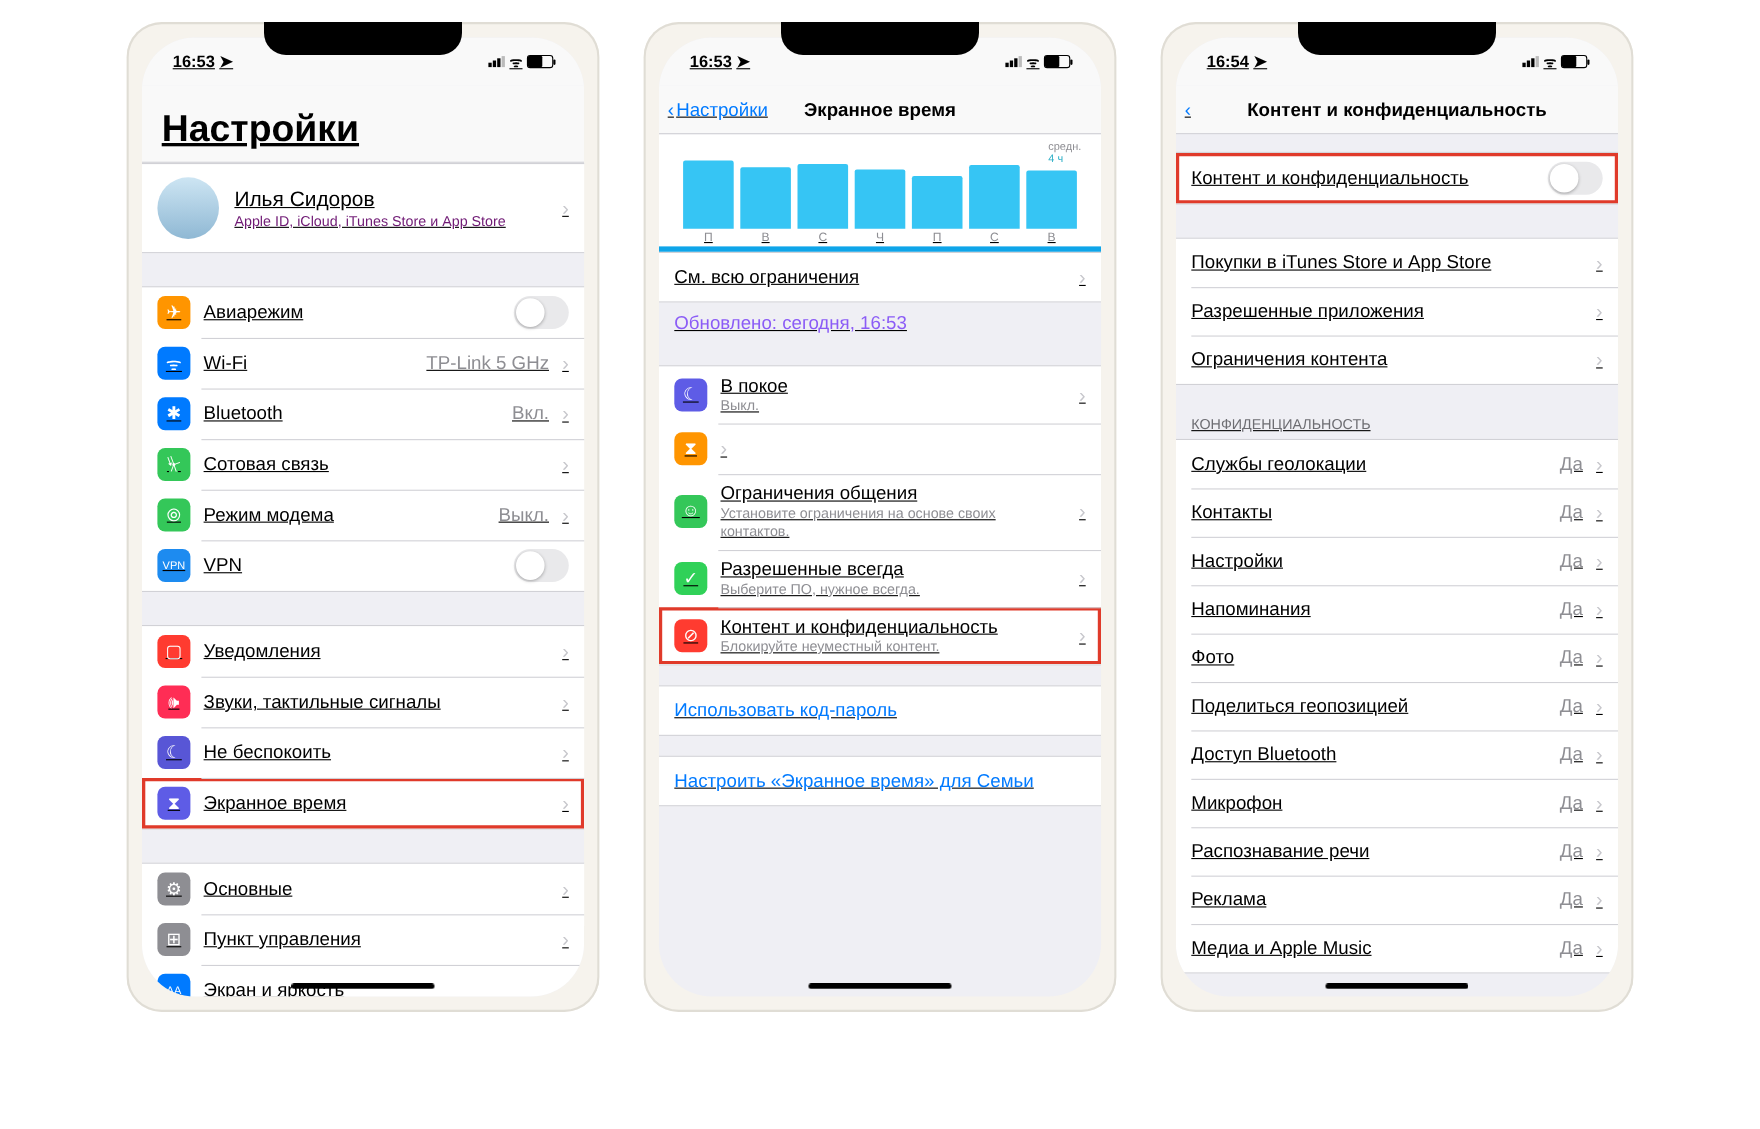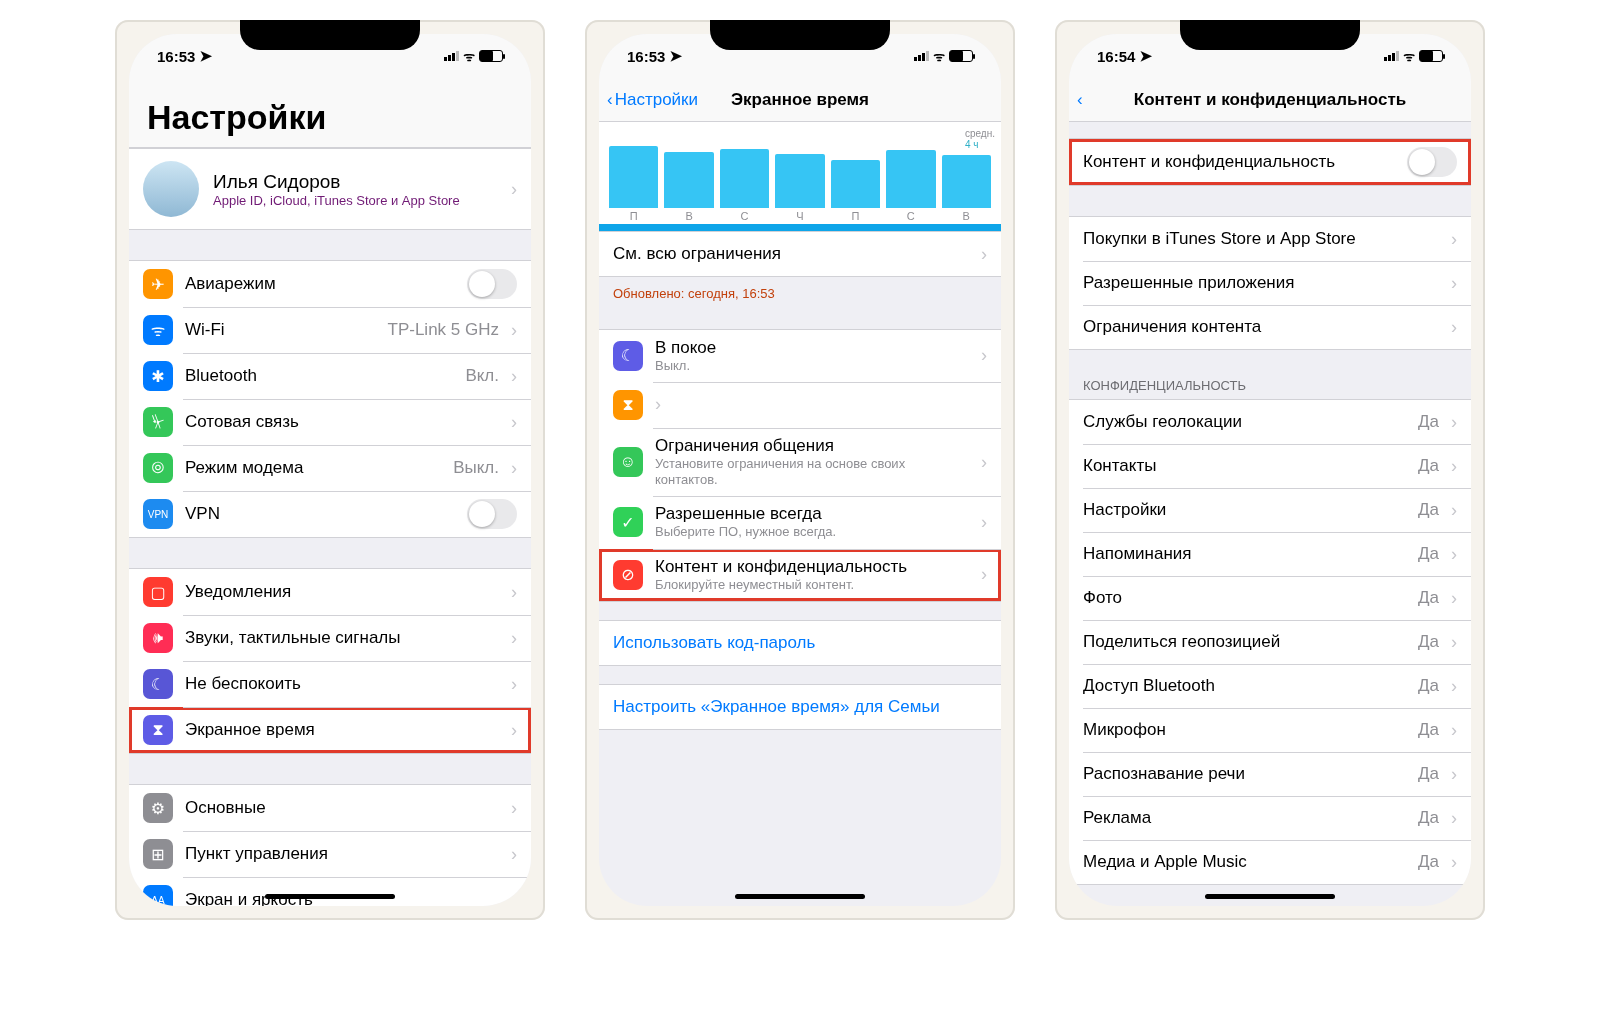--- a/index.html
+++ b/index.html
@@ -9,24 +9,25 @@
     display: flex;
     gap: 40px;
     padding: 20px;
     justify-content: center;
     align-items: flex-start;
   }
   .phone {
     width: 430px;
     height: 900px;
     background: #f6f3ed;
-    border-radius: 13px;
+    border-radius: 32px;
     padding: 14px;
     box-shadow: inset 0 0 0 2px #e0ddd5;
     position: relative;
+    text-decoration: underline;
   }
   .screen {
     width: 100%;
     height: 100%;
     background: #efeff4;
     border-radius: 48px;
     overflow: hidden;
     display: flex;
     flex-direction: column;
     position: relative;
@@ -132,42 +133,42 @@
   .knob{
     width:26px;height:26px;background:#fff;border-radius:50%;position:absolute;top:2px;left:2px;
     box-shadow:0 1px 3px rgba(0,0,0,.3);
   }
   .toggle.on .knob{left:auto;right:2px;}
   .section-header{
     font-size:13px;color:#6d6d72;text-transform:uppercase;
     padding: 28px 14px 6px;
   }
   .footer-text{
-    font-size:13px;color:#c2410c;padding:8px 14px;line-height:1.35;
+    font-size:17px;color:#8b5cf6;padding:8px 14px;line-height:1.35;
   }
   .profile-row{
     display:flex;align-items:center;gap:14px;padding:12px 14px;
     background:#fff;border-top:1px solid #d1d1d6;border-bottom:1px solid #d1d1d6;
     margin-top:0;
   }
   .avatar{
     width:56px;height:56px;border-radius:50%;
     background:linear-gradient(#cde5f3,#8fb8d4);
     flex-shrink:0;
   }
   .profile-text{flex:1;}
   .profile-name{font-size:19px;}
   .profile-sub{font-size:13px;color:#701a75;}
   .highlight{
     box-shadow: inset 0 0 0 3px #e03a2a;
   }
   .link-row .row-title{color:#007aff;}
 
   
-  .chart-wrap{padding:6px 10px 2px;background:#fff;border-bottom:7px solid #0ea5e9;}
+  .chart-wrap{padding:6px 22px 2px;background:#fff;border-bottom:5px solid #0ea5e9;}
   .chart{display:flex;align-items:flex-end;height:80px;gap:6px;position:relative;}
   .bar{flex:1;background:#36c5f4;border-radius:2px 2px 0 0;}
   .chart-labels{display:flex;gap:6px;font-size:11px;color:#8e8e93;padding-top:2px;}
   .chart-labels span{flex:1;text-align:center;}
   .chart-side{position:absolute;right:-4px;top:0;font-size:10px;color:#8e8e93;text-align:left;}
 
   .homebar{height:5px;width:130px;background:#000;border-radius:3px;position:absolute;bottom:7px;left:50%;transform:translateX(-50%);}
 </style>
 </head>
 <body>

